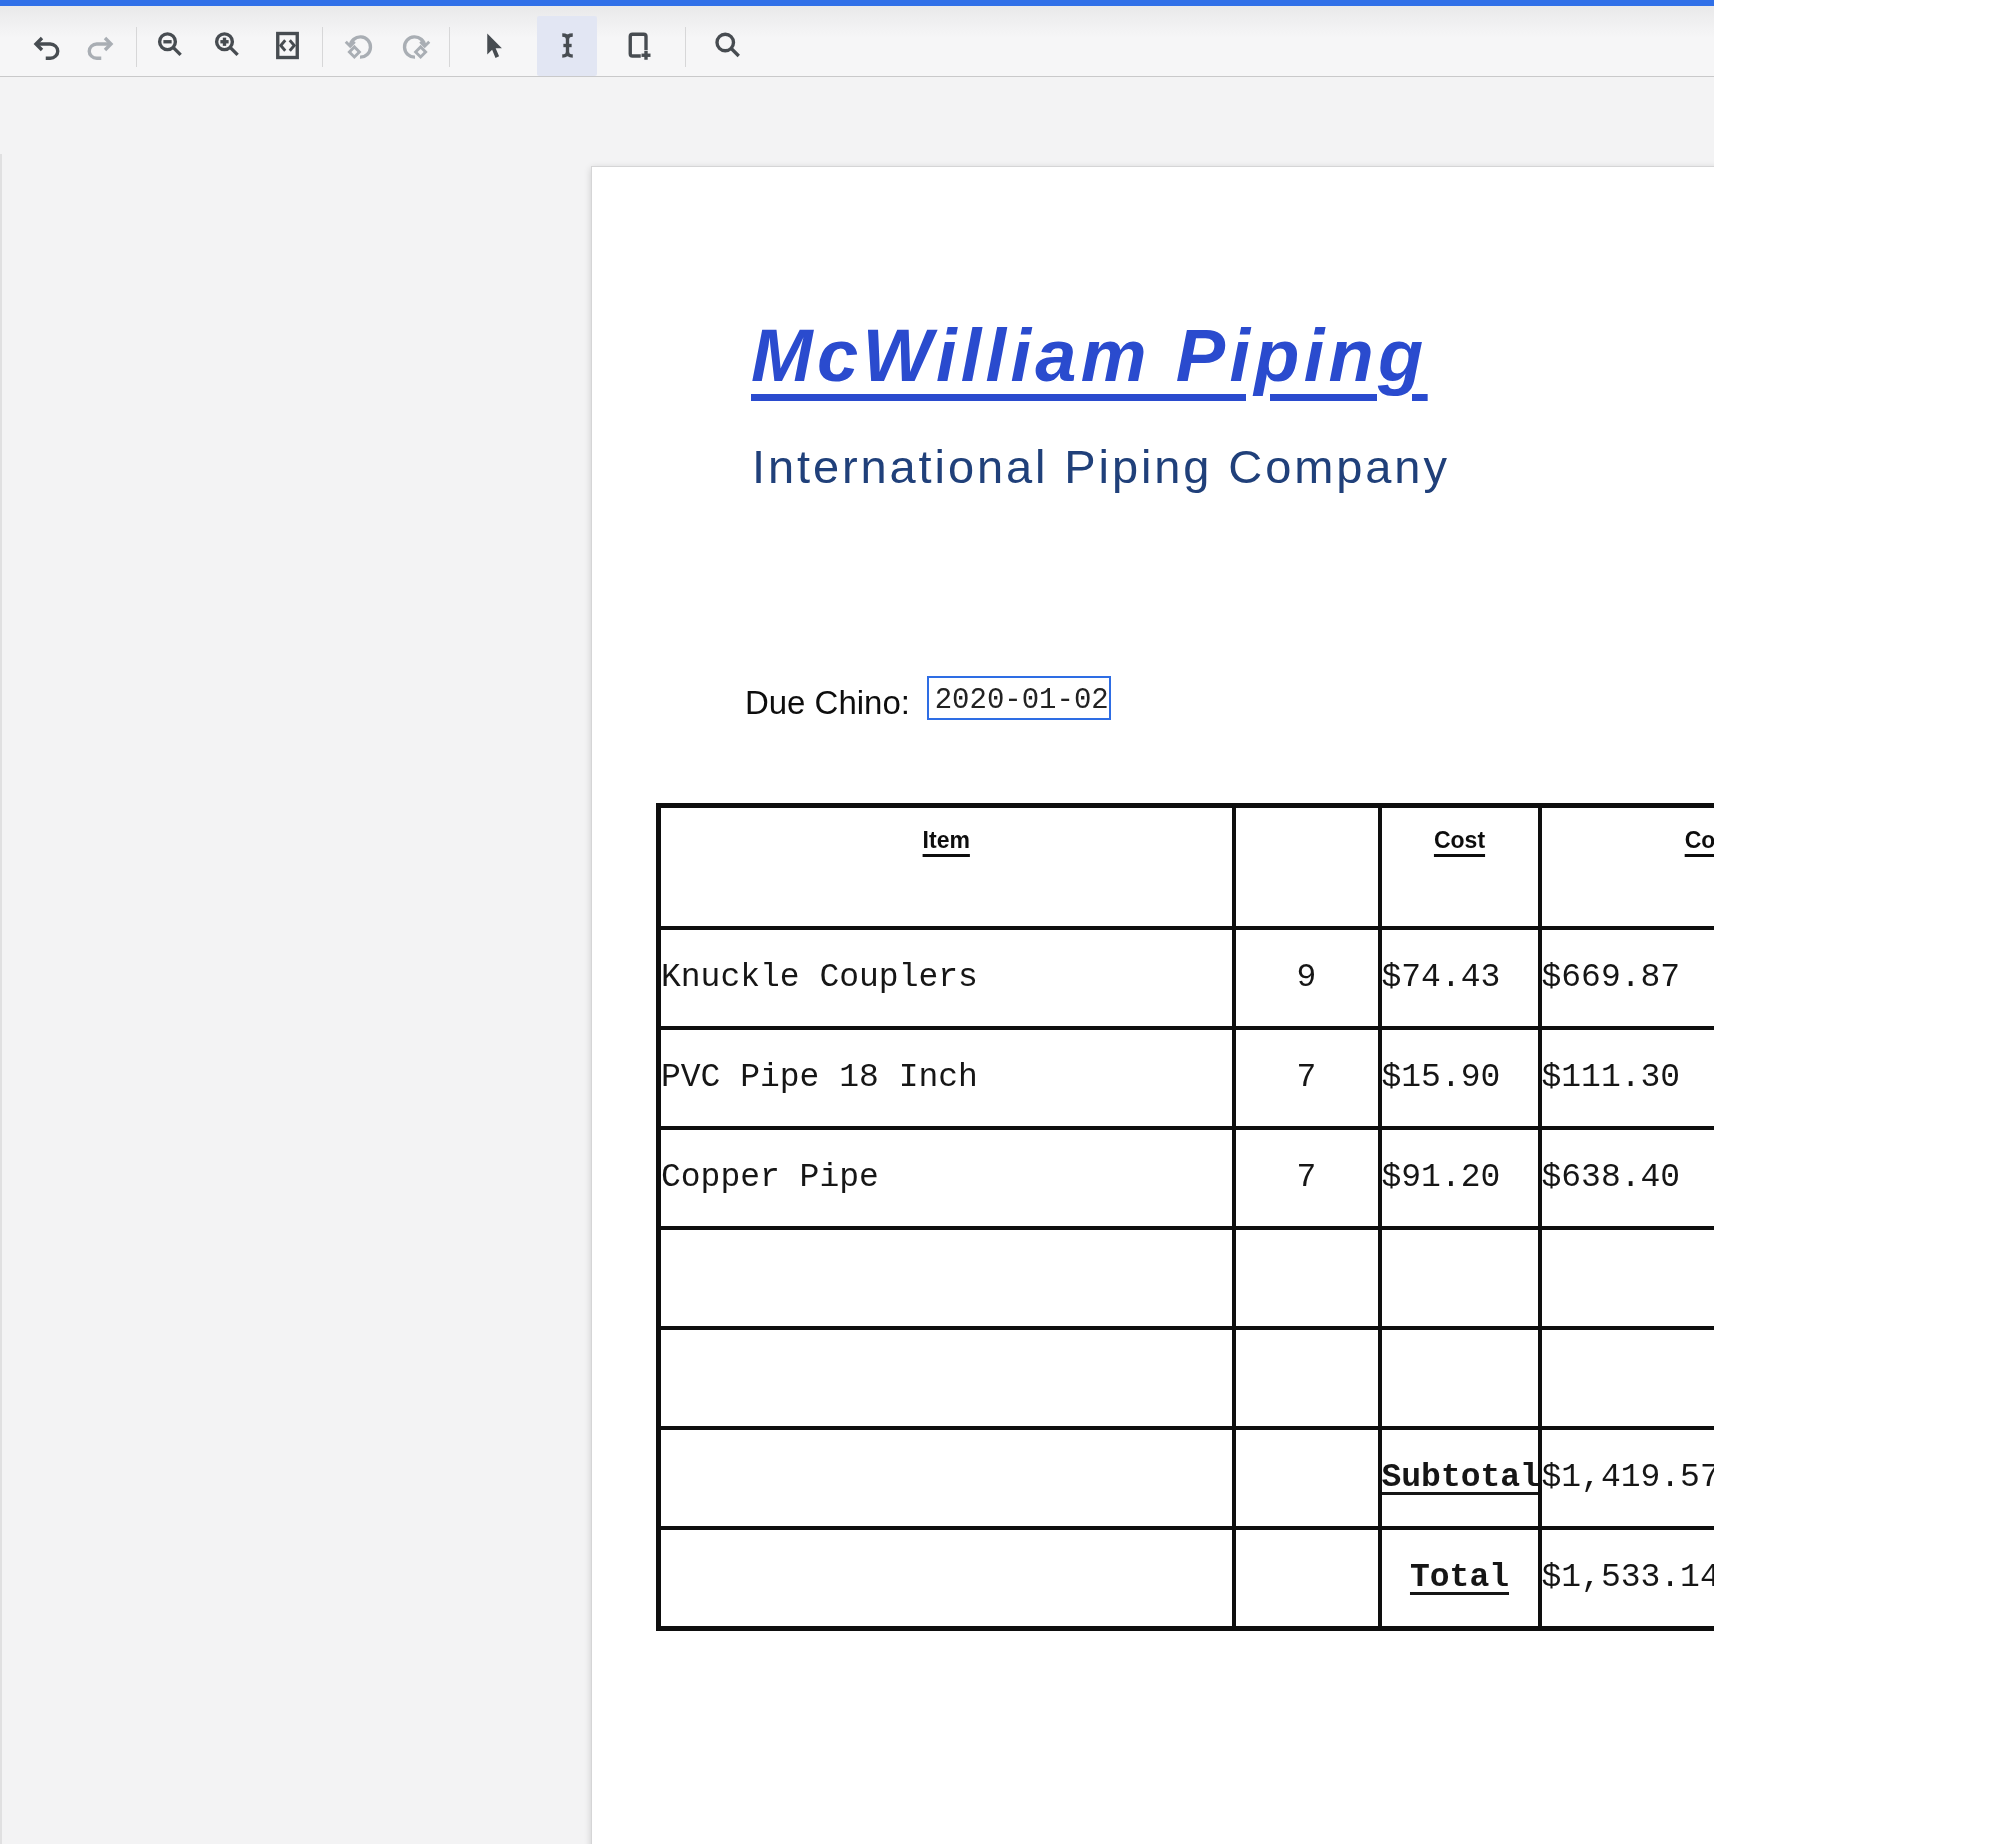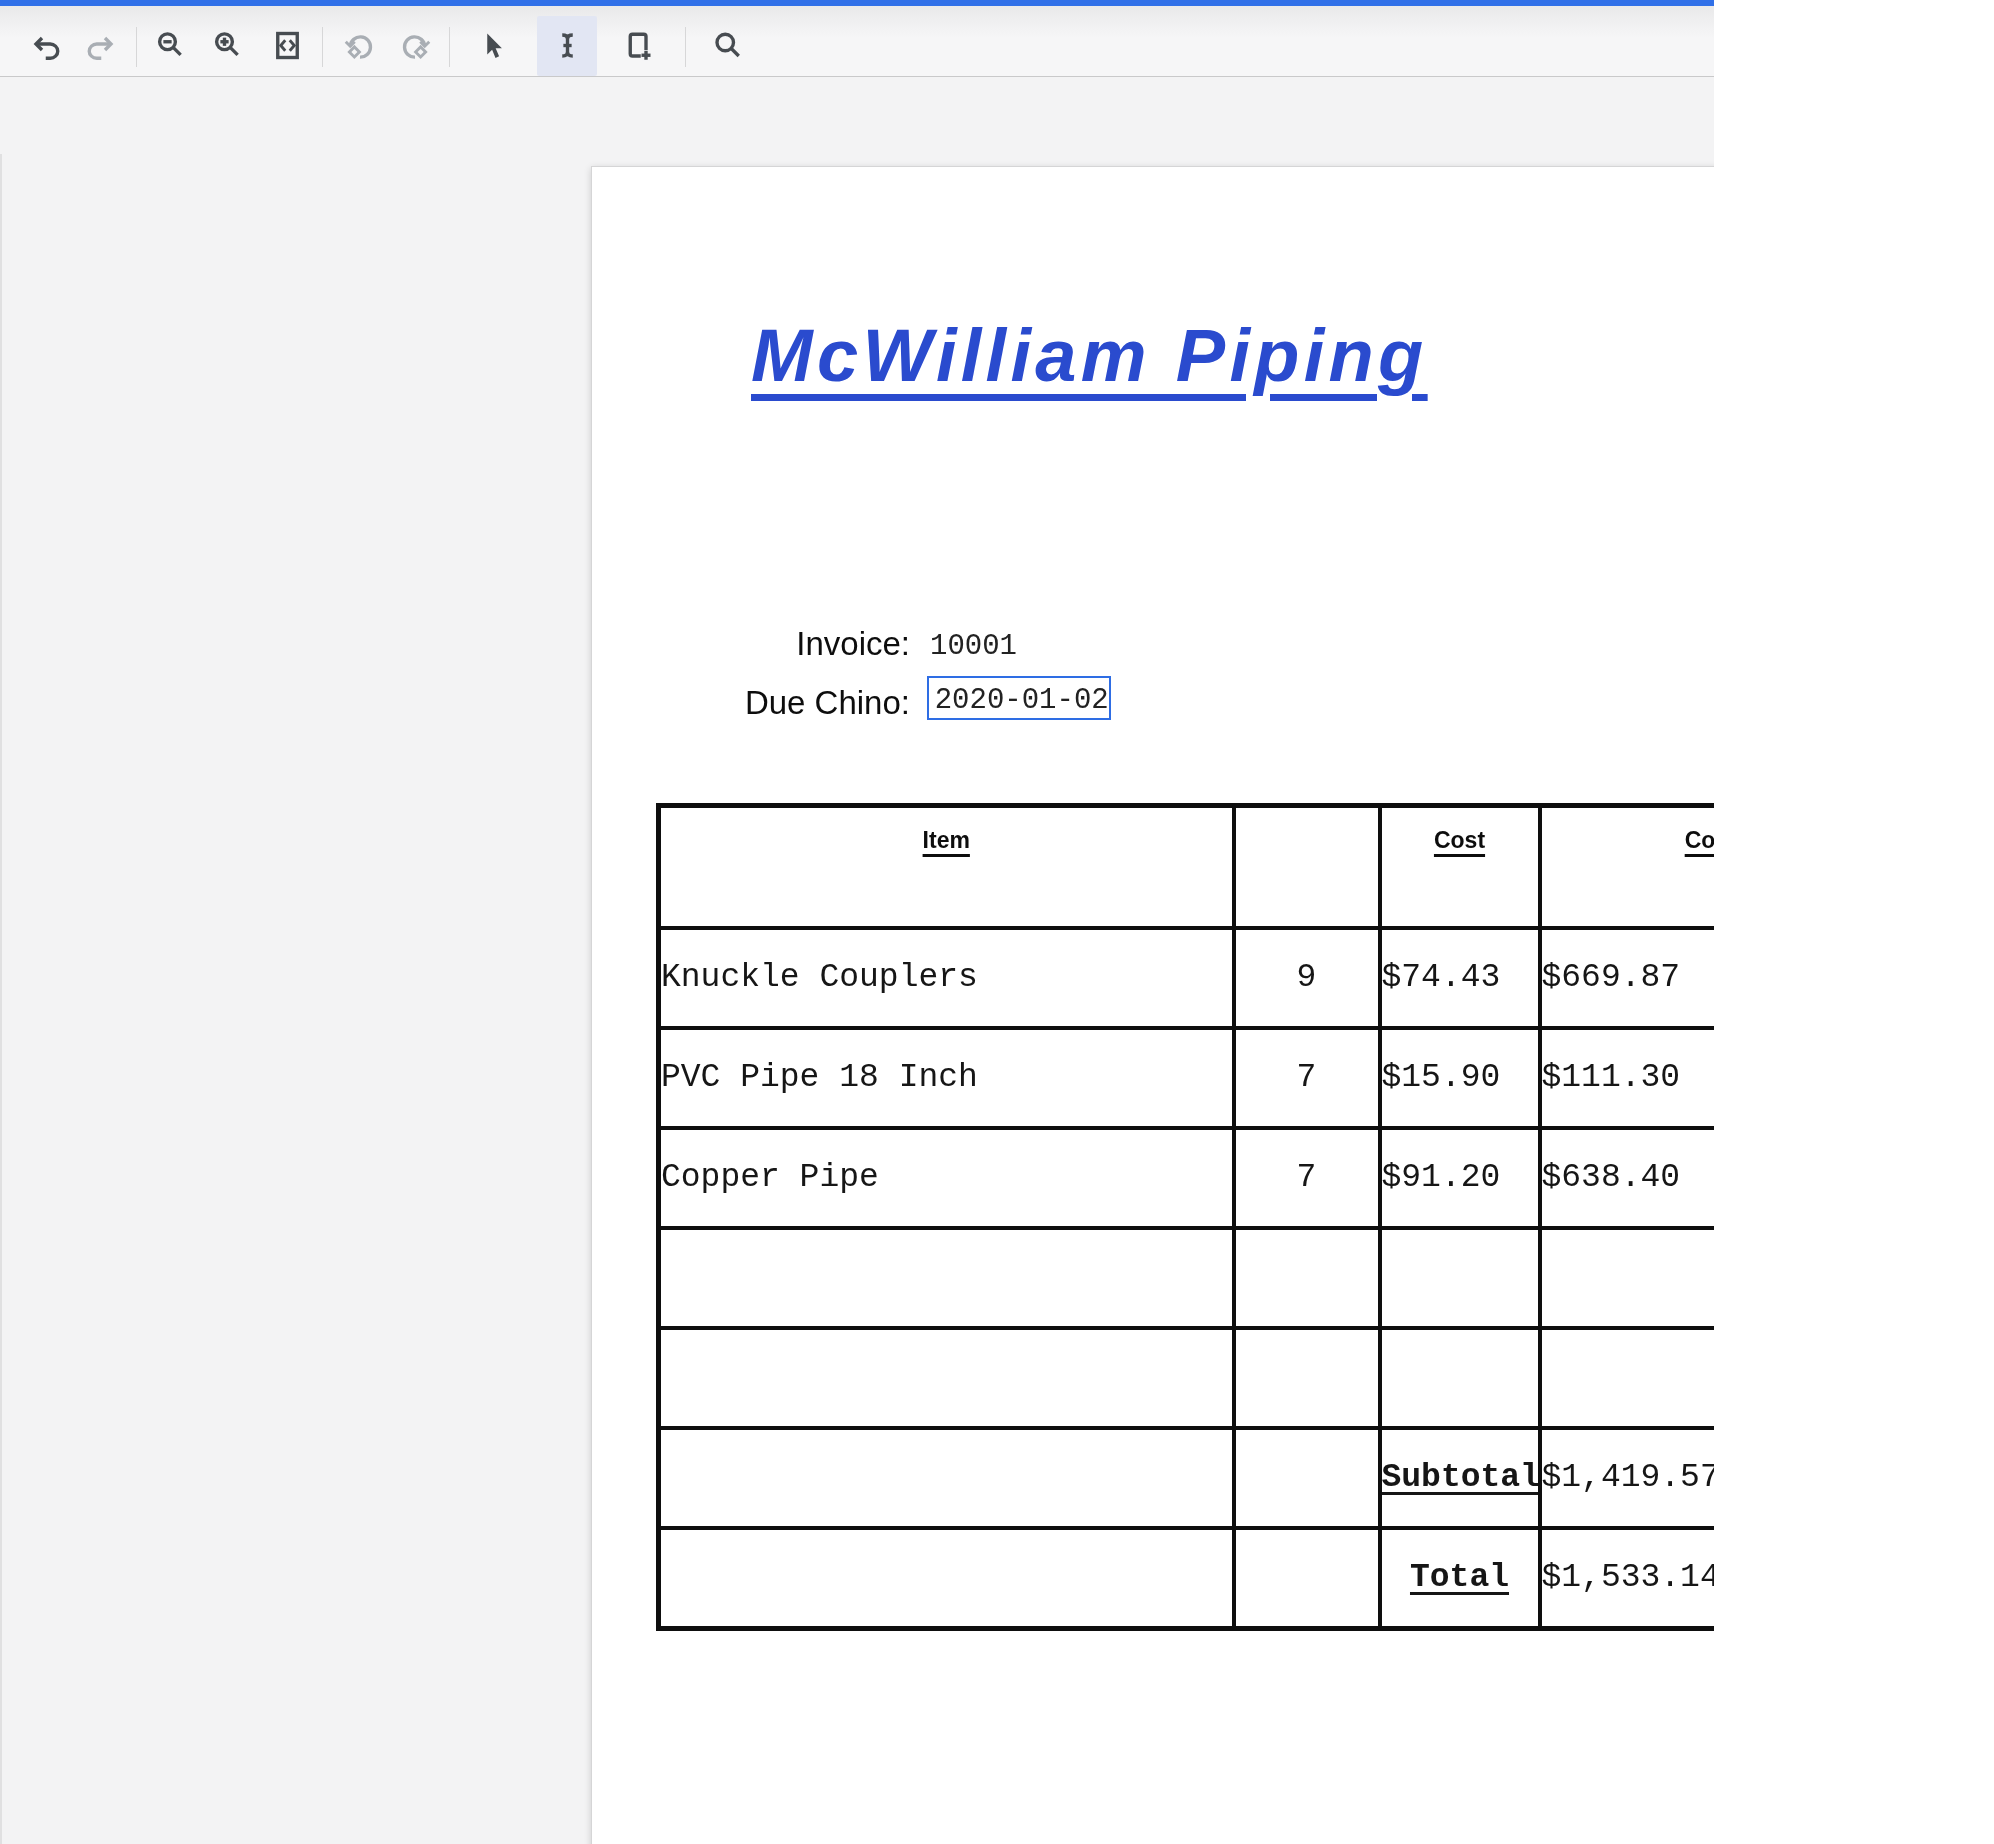--- a/index.html
+++ b/index.html
@@ -168,25 +168,22 @@
             <line x1="27" y1="26" x2="37" y2="36"></line>
       </svg></span>
     </div>
   </div>
 
   <div class="canvas">
     <div class="left-tick"></div>
 
     <div class="page">
       <div class="title">McWilliam Piping</div>
-
-      <div class="meta-row" style="top:457px">
-        <div class="meta-label">Invoice:</div>
-        <div class="invoice-val mono">10001</div>
-      </div>
+      <div class="subtitle">International Piping Company</div>
+
       <div class="meta-row" style="top:509px">
         <div class="meta-label" style="padding-top:7.1px">Due Chino:</div>
         <div class="date-box">
           <span class="mono">2020-01-02</span>
         </div>
       </div>
 
       <table class="inv">
         <colgroup>
             <col style="width:575px">

